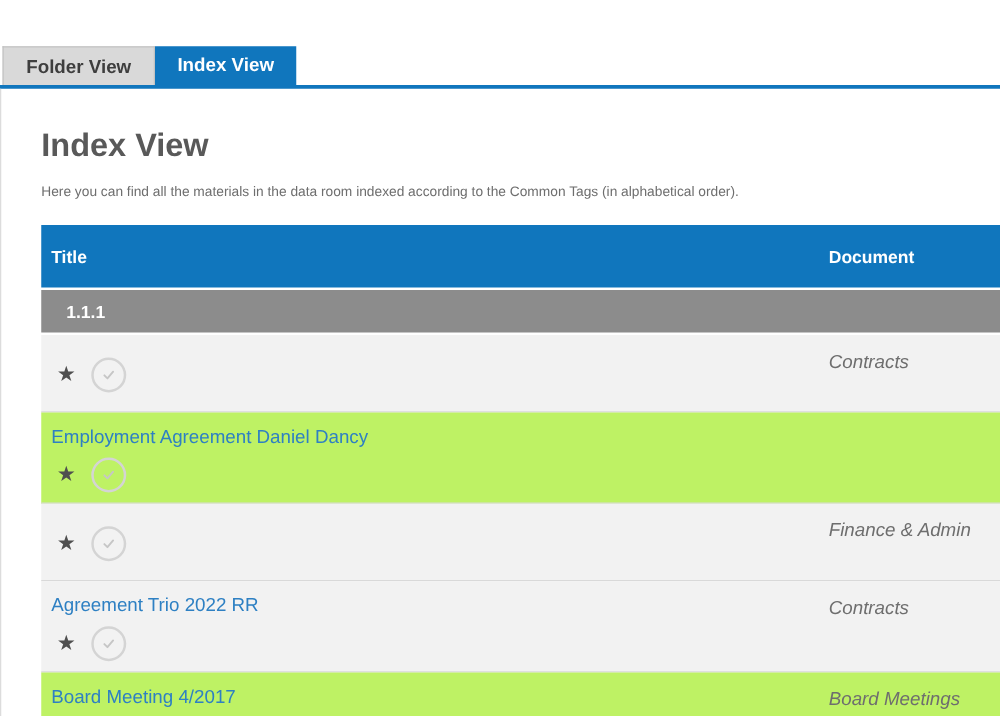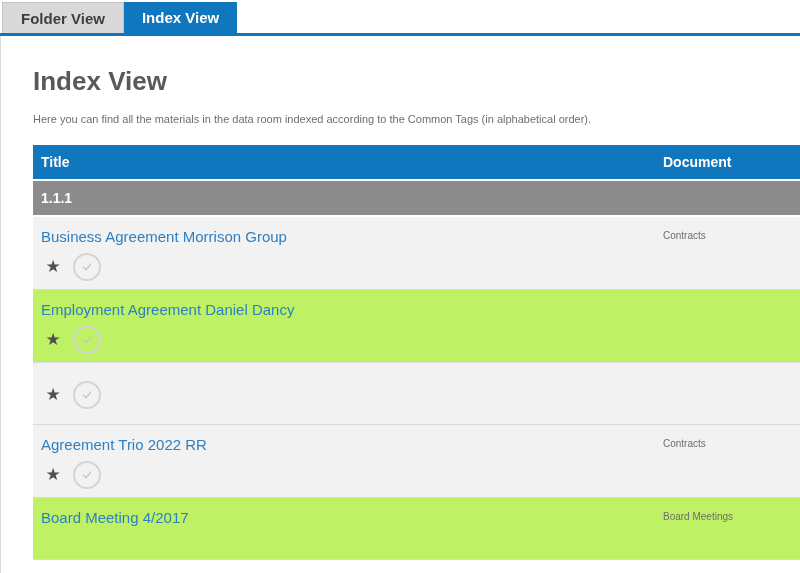--- a/index.html
+++ b/index.html
@@ -27,20 +27,21 @@
     height: 31px;
     min-width: 103px;
     box-sizing: border-box;
     display: flex;
     align-items: center;
     justify-content: center;
     font-size: 15px;
     font-weight: 700;
     padding: 0 18px;
     cursor: pointer;
+    margin-top: 35px;
   }
   .tab.inactive {
     background: #d9d9d9;
     border: 1px solid #c3c3c3;
     border-bottom: none;
     color: #3e3e3e;
   }
   .tab.active {
     background: #1076bd;
     color: #ffffff;
@@ -75,36 +76,36 @@
   
   .index-table {
     margin: 20px 0 0 32px;
     width: 768px;
   }
   .thead {
     display: flex;
     align-items: center;
     background: #1076bd;
     color: #ffffff;
-    height: 34px;
+    height: 50px;
     font-size: 14px;
     font-weight: 700;
   }
   .col-title { flex: 1; padding-left: 8px; }
   .col-category { width: 138px; }
 
   .section-bar {
     display: flex;
     align-items: center;
     background: #8c8c8c;
     color: #ffffff;
     height: 34px;
     font-size: 14px;
     font-weight: 700;
-    padding-left: 8px;
+    padding-left: 20px;
     margin: 2px 0;
   }
 
   .data-row {
     display: flex;
     min-height: 62px;
     box-sizing: border-box;
     border-bottom: 1px solid #d9d9d9;
   }
   .data-row.shade { background: #f2f2f2; }
@@ -146,22 +147,23 @@
     justify-content: center;
     cursor: pointer;
     background: transparent;
   }
   .check-toggle svg { display: block; }
 
   .cell-category {
     width: 138px;
     padding-top: 13px;
     box-sizing: border-box;
-    font-size: 10px;
+    font-size: 15px;
     color: #6e6e6e;
+    font-style: italic;
   }
 </style>
 </head>
 <body>
 
 <div id="screen">
 
   <div class="tabbar">
     <div class="tab inactive">
       <span>Folder View</span>
@@ -180,21 +182,20 @@
 
       <div class="thead">
         <div class="col-title">Title</div>
         <div class="col-category">Document</div>
       </div>
 
       <div class="section-bar">1.1.1</div>
 
       <div class="data-row shade">
         <div class="cell-title">
-          <a class="doc-link">Business Agreement Morrison Group</a>
           <div class="icon-row">
             <span class="star-toggle">★</span>
             <span class="check-toggle">
               <svg width="14" height="14" viewBox="0 0 24 24">
                   <path d="M6 12.5l4.2 4.2L18 7.5" stroke="#c6c6c6" stroke-width="2.6" fill="none" stroke-linecap="round" stroke-linejoin="round"></path>
                 </svg>
             </span>
           </div>
         </div>
         <div class="cell-category">Contracts</div>
@@ -218,20 +219,21 @@
         <div class="cell-title">
           <div class="icon-row">
             <span class="star-toggle">★</span>
             <span class="check-toggle">
               <svg width="14" height="14" viewBox="0 0 24 24">
                   <path d="M6 12.5l4.2 4.2L18 7.5" stroke="#c6c6c6" stroke-width="2.6" fill="none" stroke-linecap="round" stroke-linejoin="round"></path>
                 </svg>
             </span>
           </div>
         </div>
+        <div class="cell-category">Finance &amp; Admin</div>
       </div>
 
 
       <div class="data-row shade">
         <div class="cell-title">
           <a class="doc-link">Agreement Trio 2022 RR</a>
           <div class="icon-row">
             <span class="star-toggle">★</span>
             <span class="check-toggle">
               <svg width="14" height="14" viewBox="0 0 24 24">

